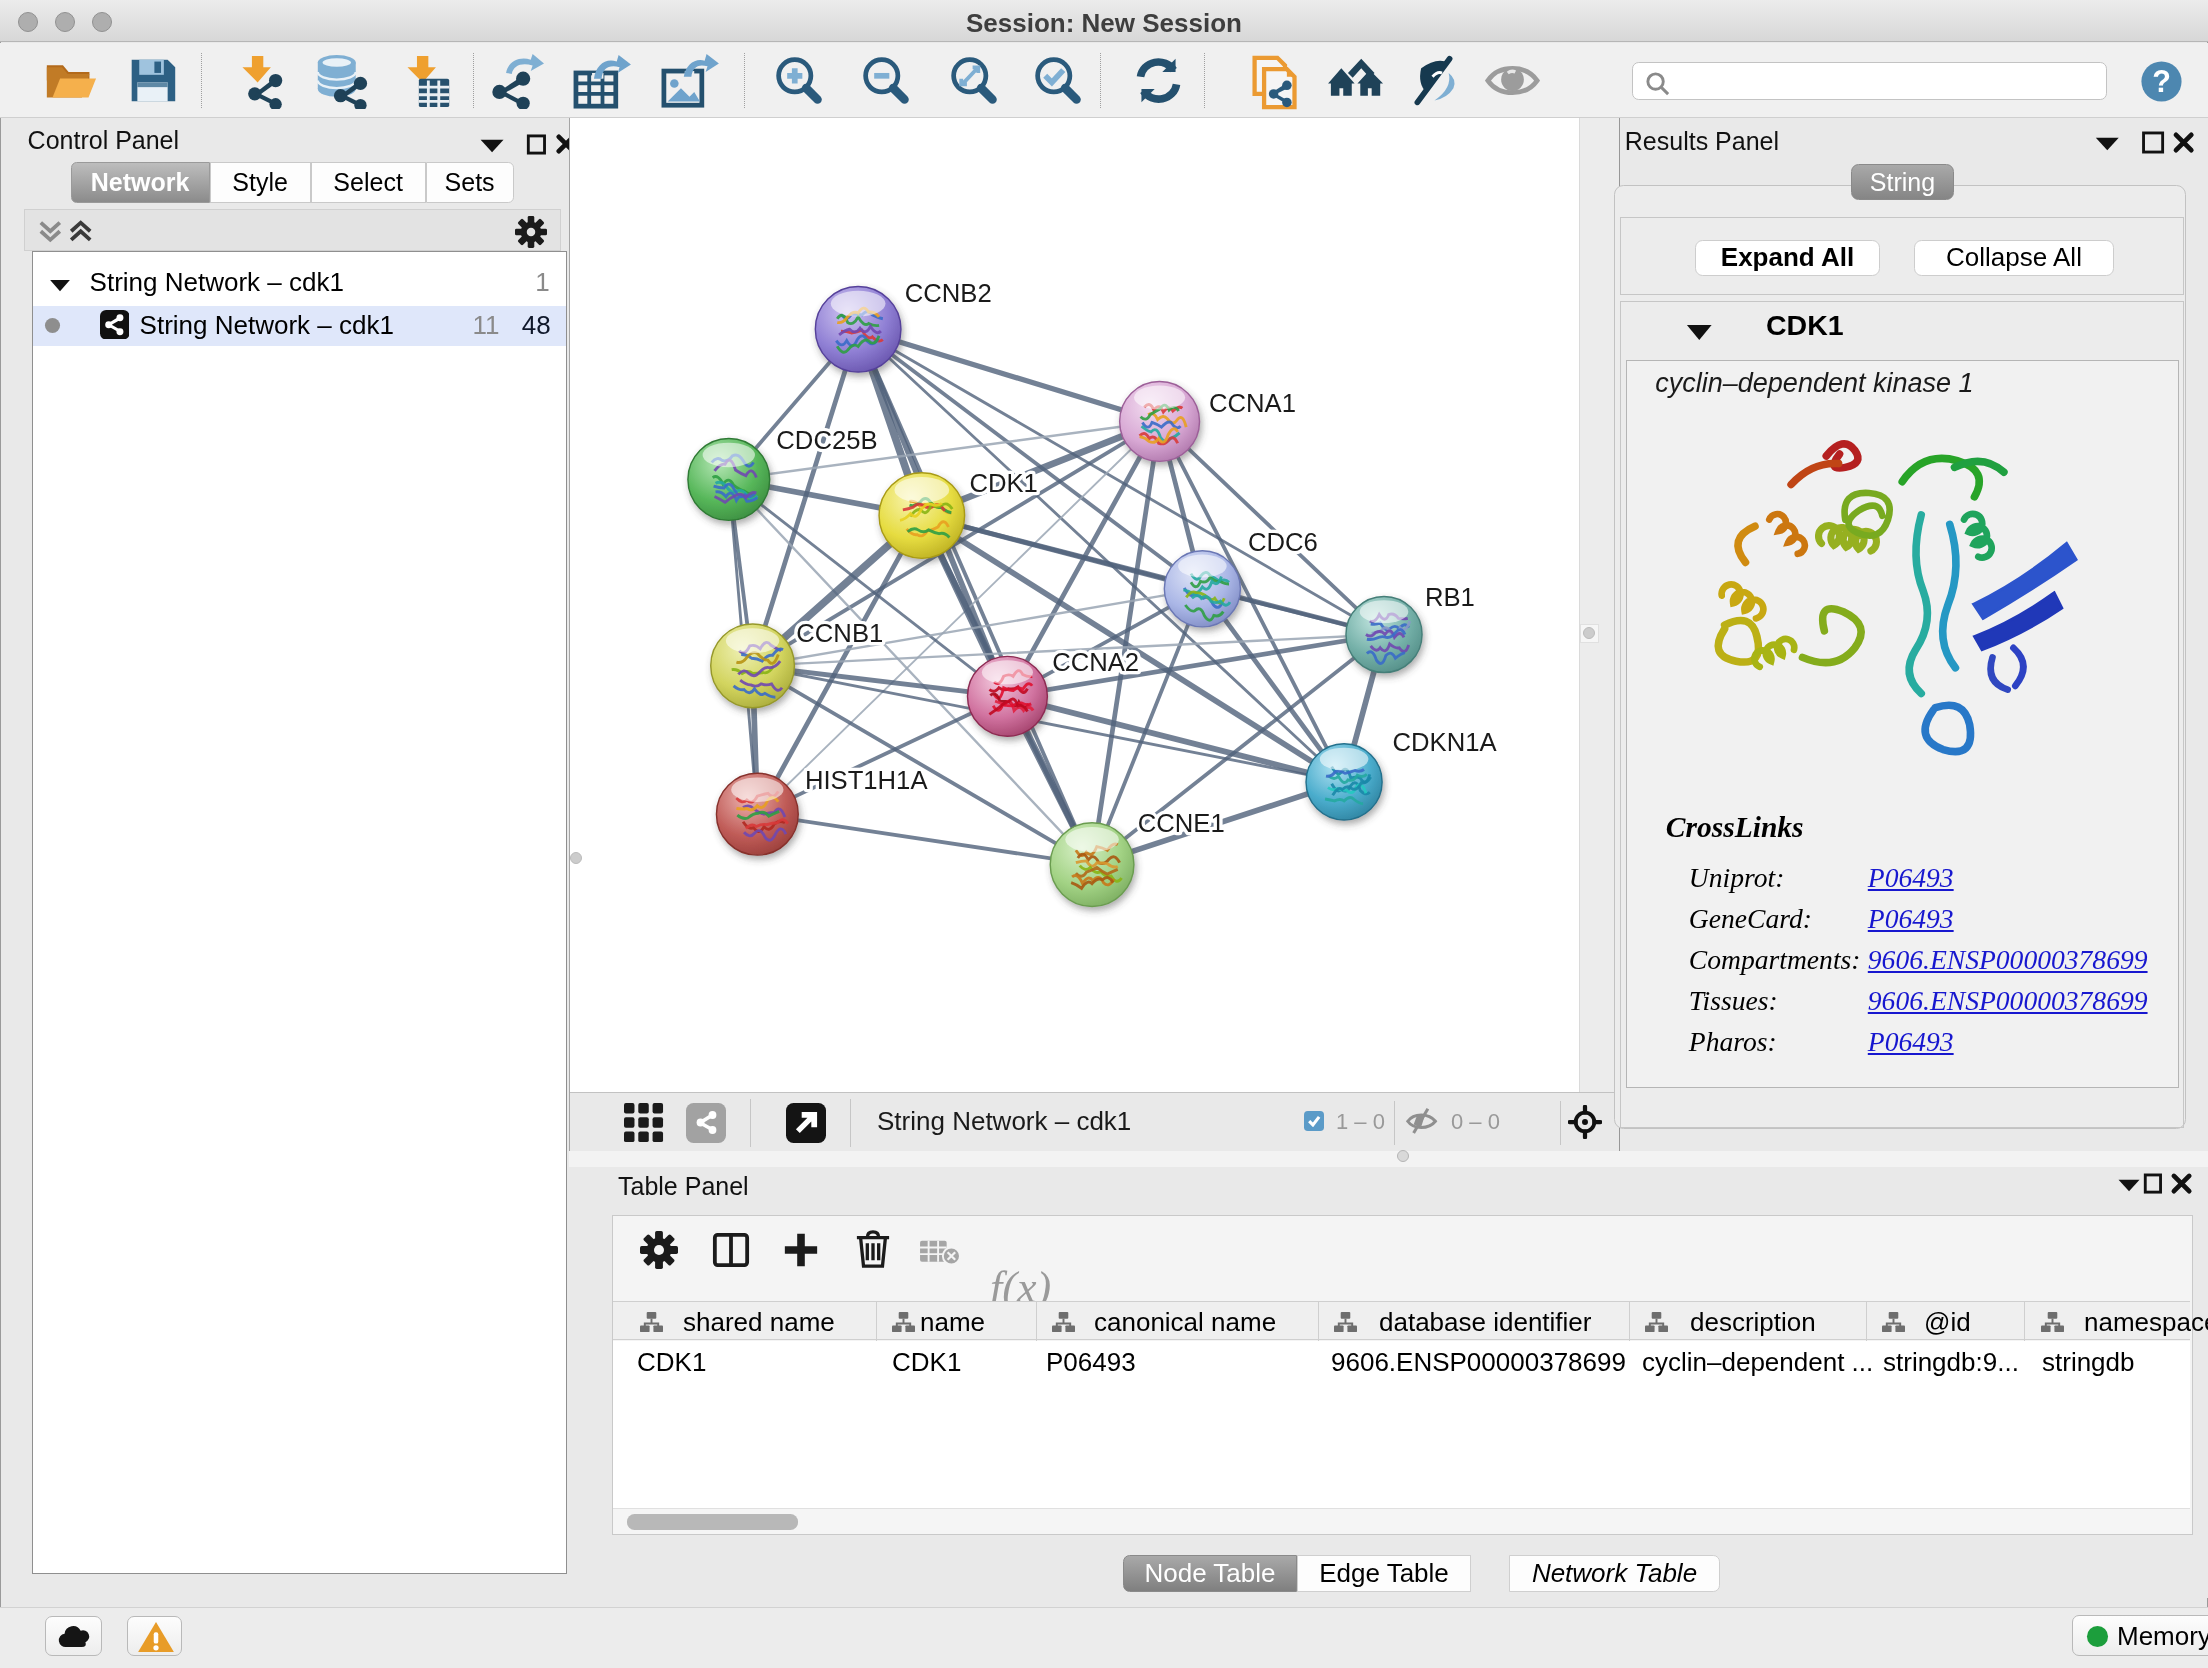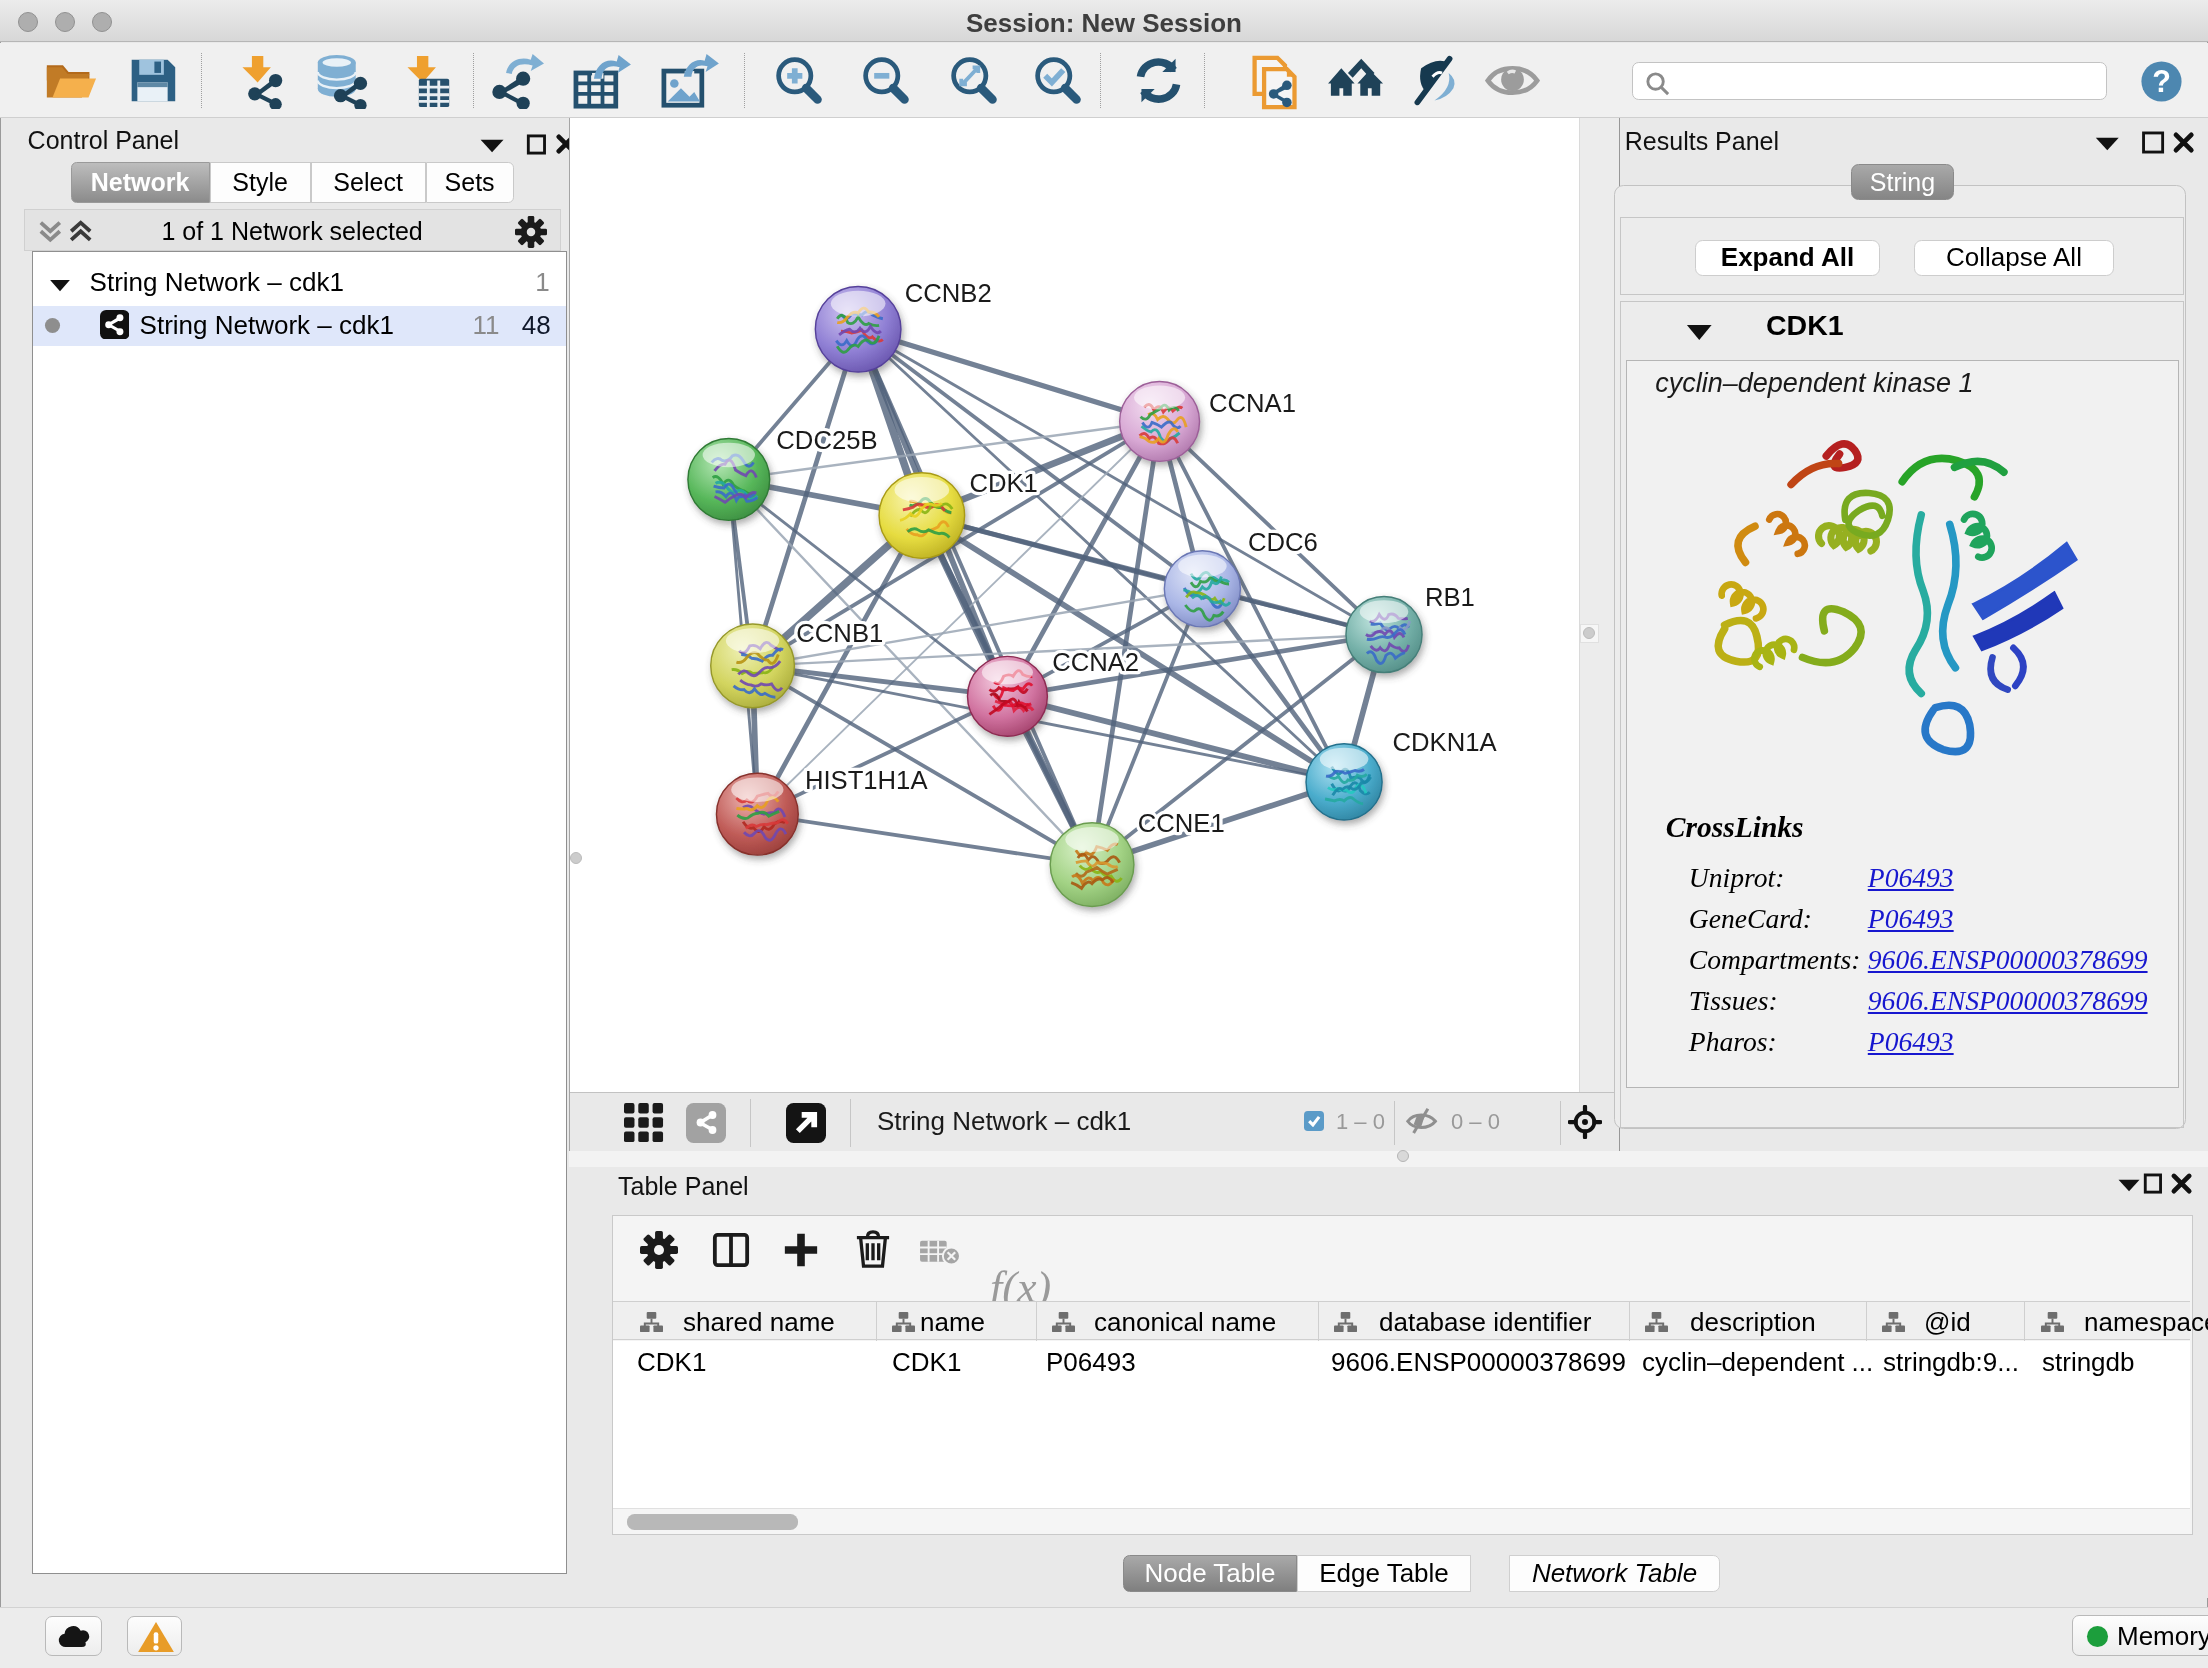--- a/index.html
+++ b/index.html
@@ -253,21 +253,20 @@
     </div>
     <div id="cp-hdr">
       <svg style="position:absolute;left:12.4px;top:6.7px" width="76" height="28.5" viewBox="0 0 80 30">
         <g fill="none" stroke="#8a8a8a" stroke-width="4">
             <path d="M4 6 l10 9 10-9 M4 15 l10 9 10-9"></path>
           </g>
         <g fill="none" stroke="#3a3a3a" stroke-width="4">
             <path d="M36 15 l10-9 10 9 M36 24 l10-9 10 9"></path>
           </g>
       </svg>
-      <div style="position:absolute;left:0;width:100%;top:6.7px;text-align:center;font-size:25px;">1 of 1 Network selected</div>
       <svg style="position:absolute;right:12.4px;top:5.7px" width="32" height="32" viewBox="0 0 34 34">
         <g fill="#1b1b1b">
             <circle cx="17" cy="17" r="11"></circle>
         <g id="gt">
               <rect x="13.5" y="0" width="7" height="9" rx="1.5"></rect>
             </g>
         <use href="#gt" transform="rotate(45 17 17)"></use>
             <use href="#gt" transform="rotate(90 17 17)"></use>
         <use href="#gt" transform="rotate(135 17 17)"></use>
             <use href="#gt" transform="rotate(180 17 17)"></use>

